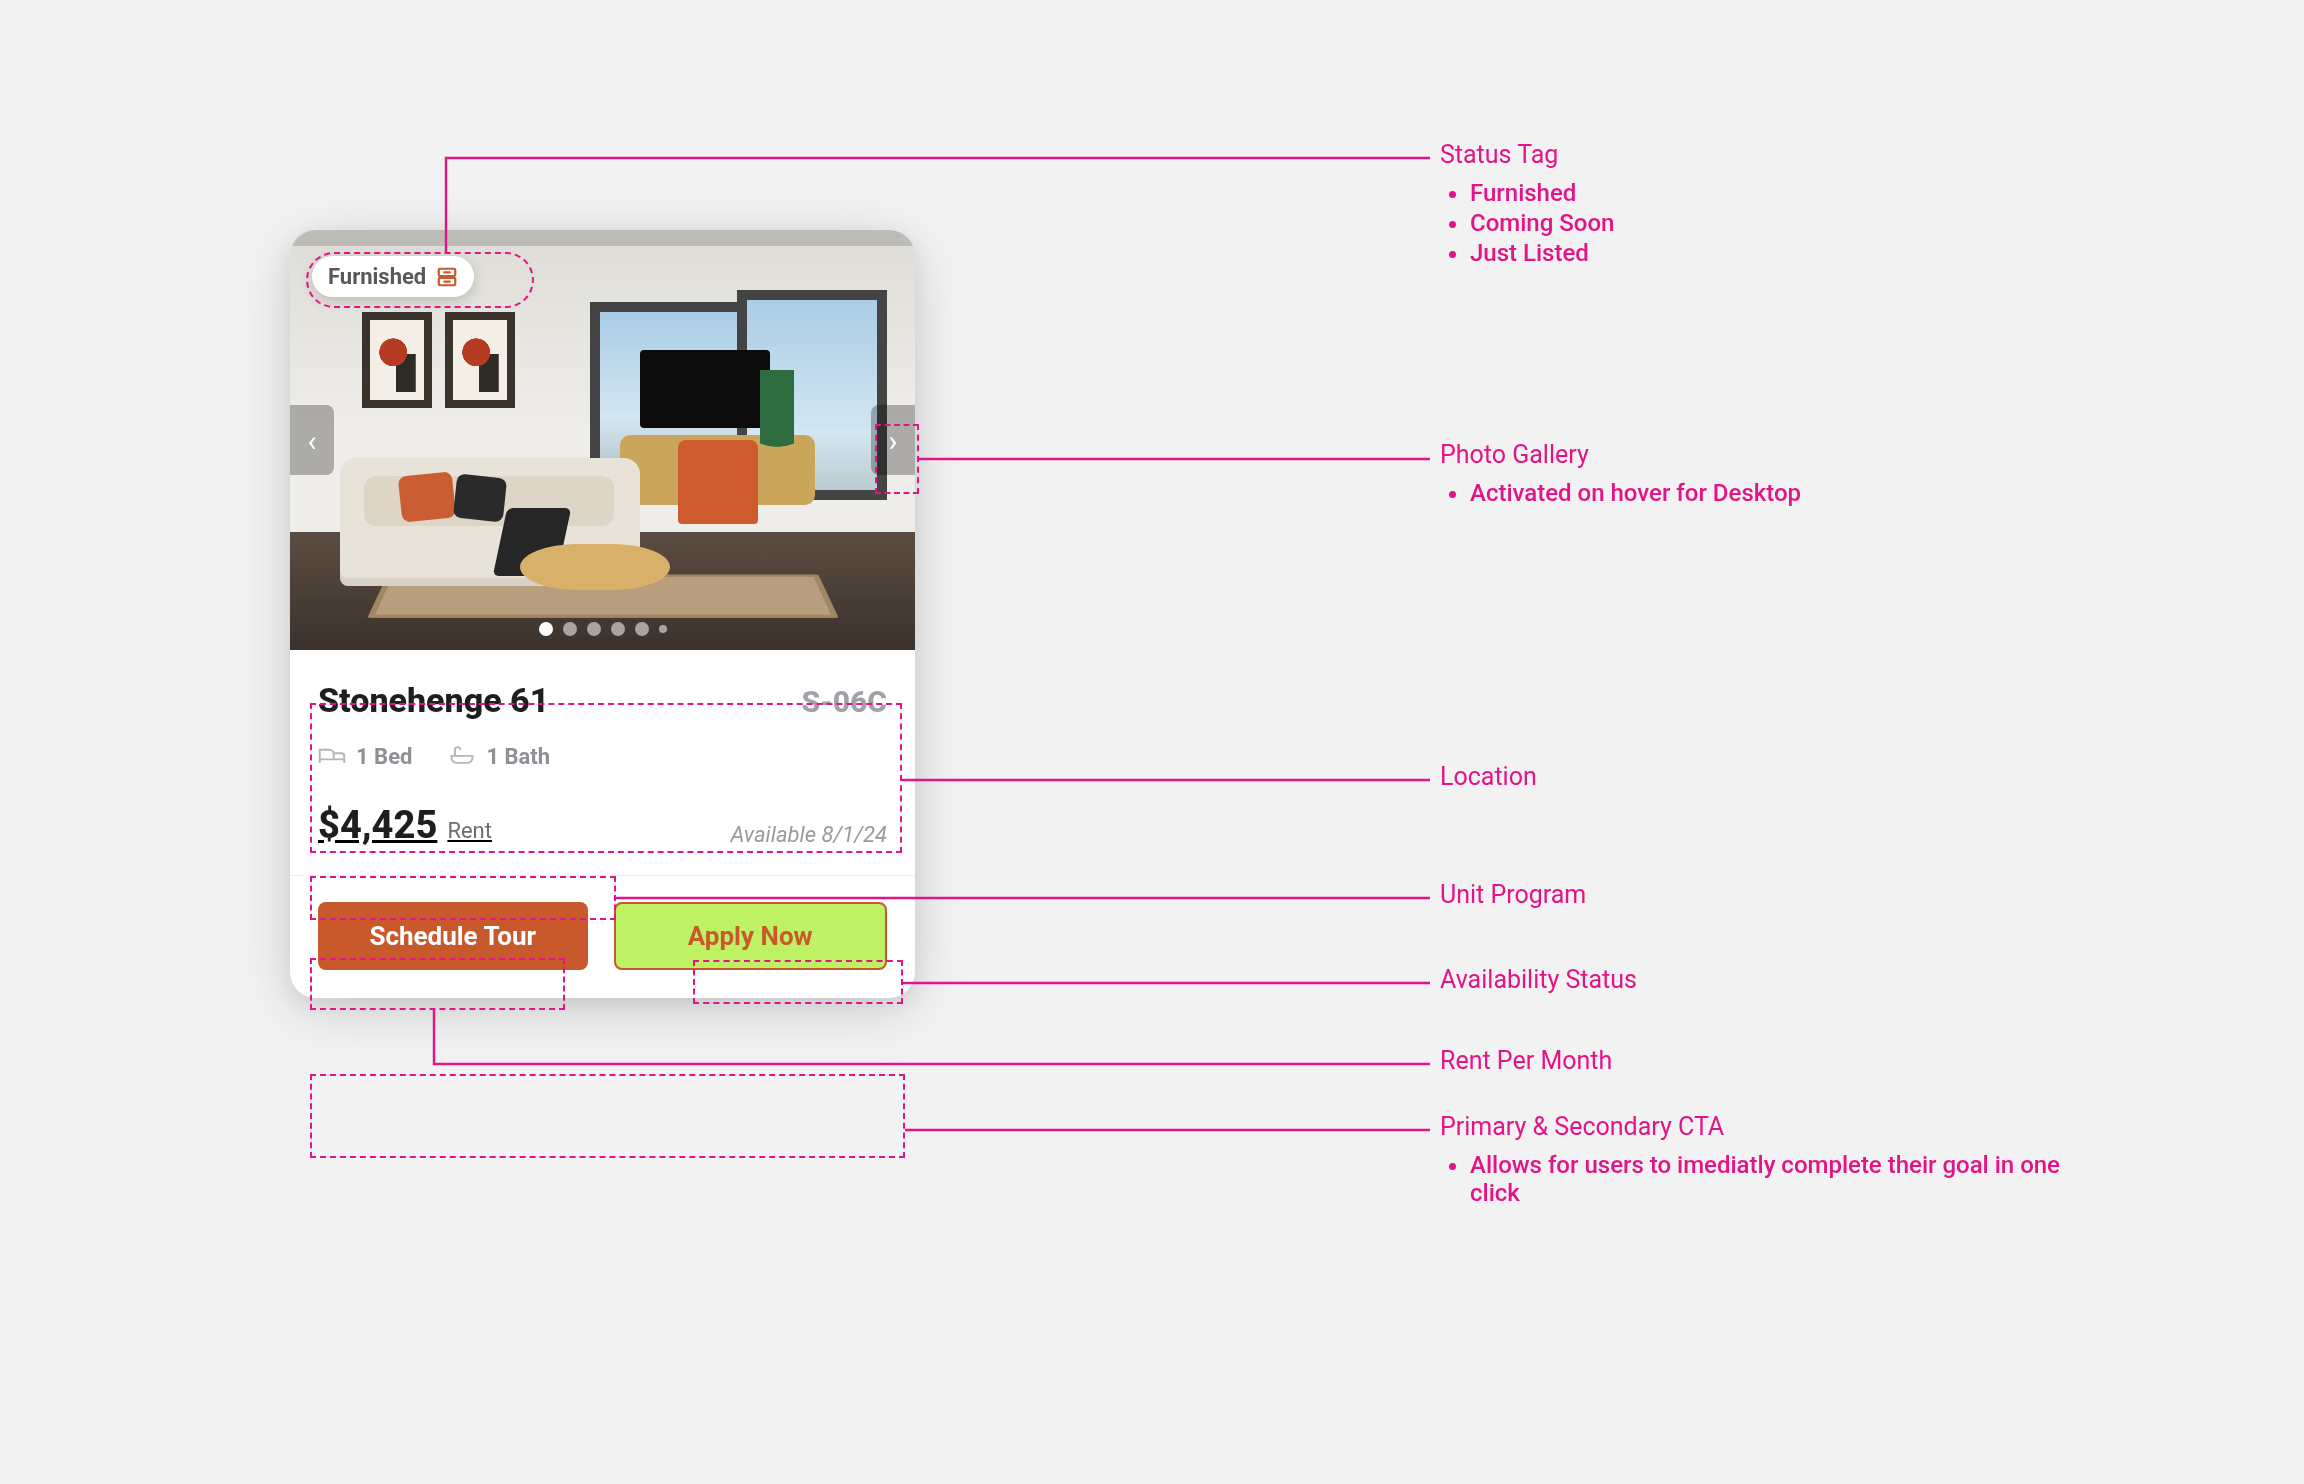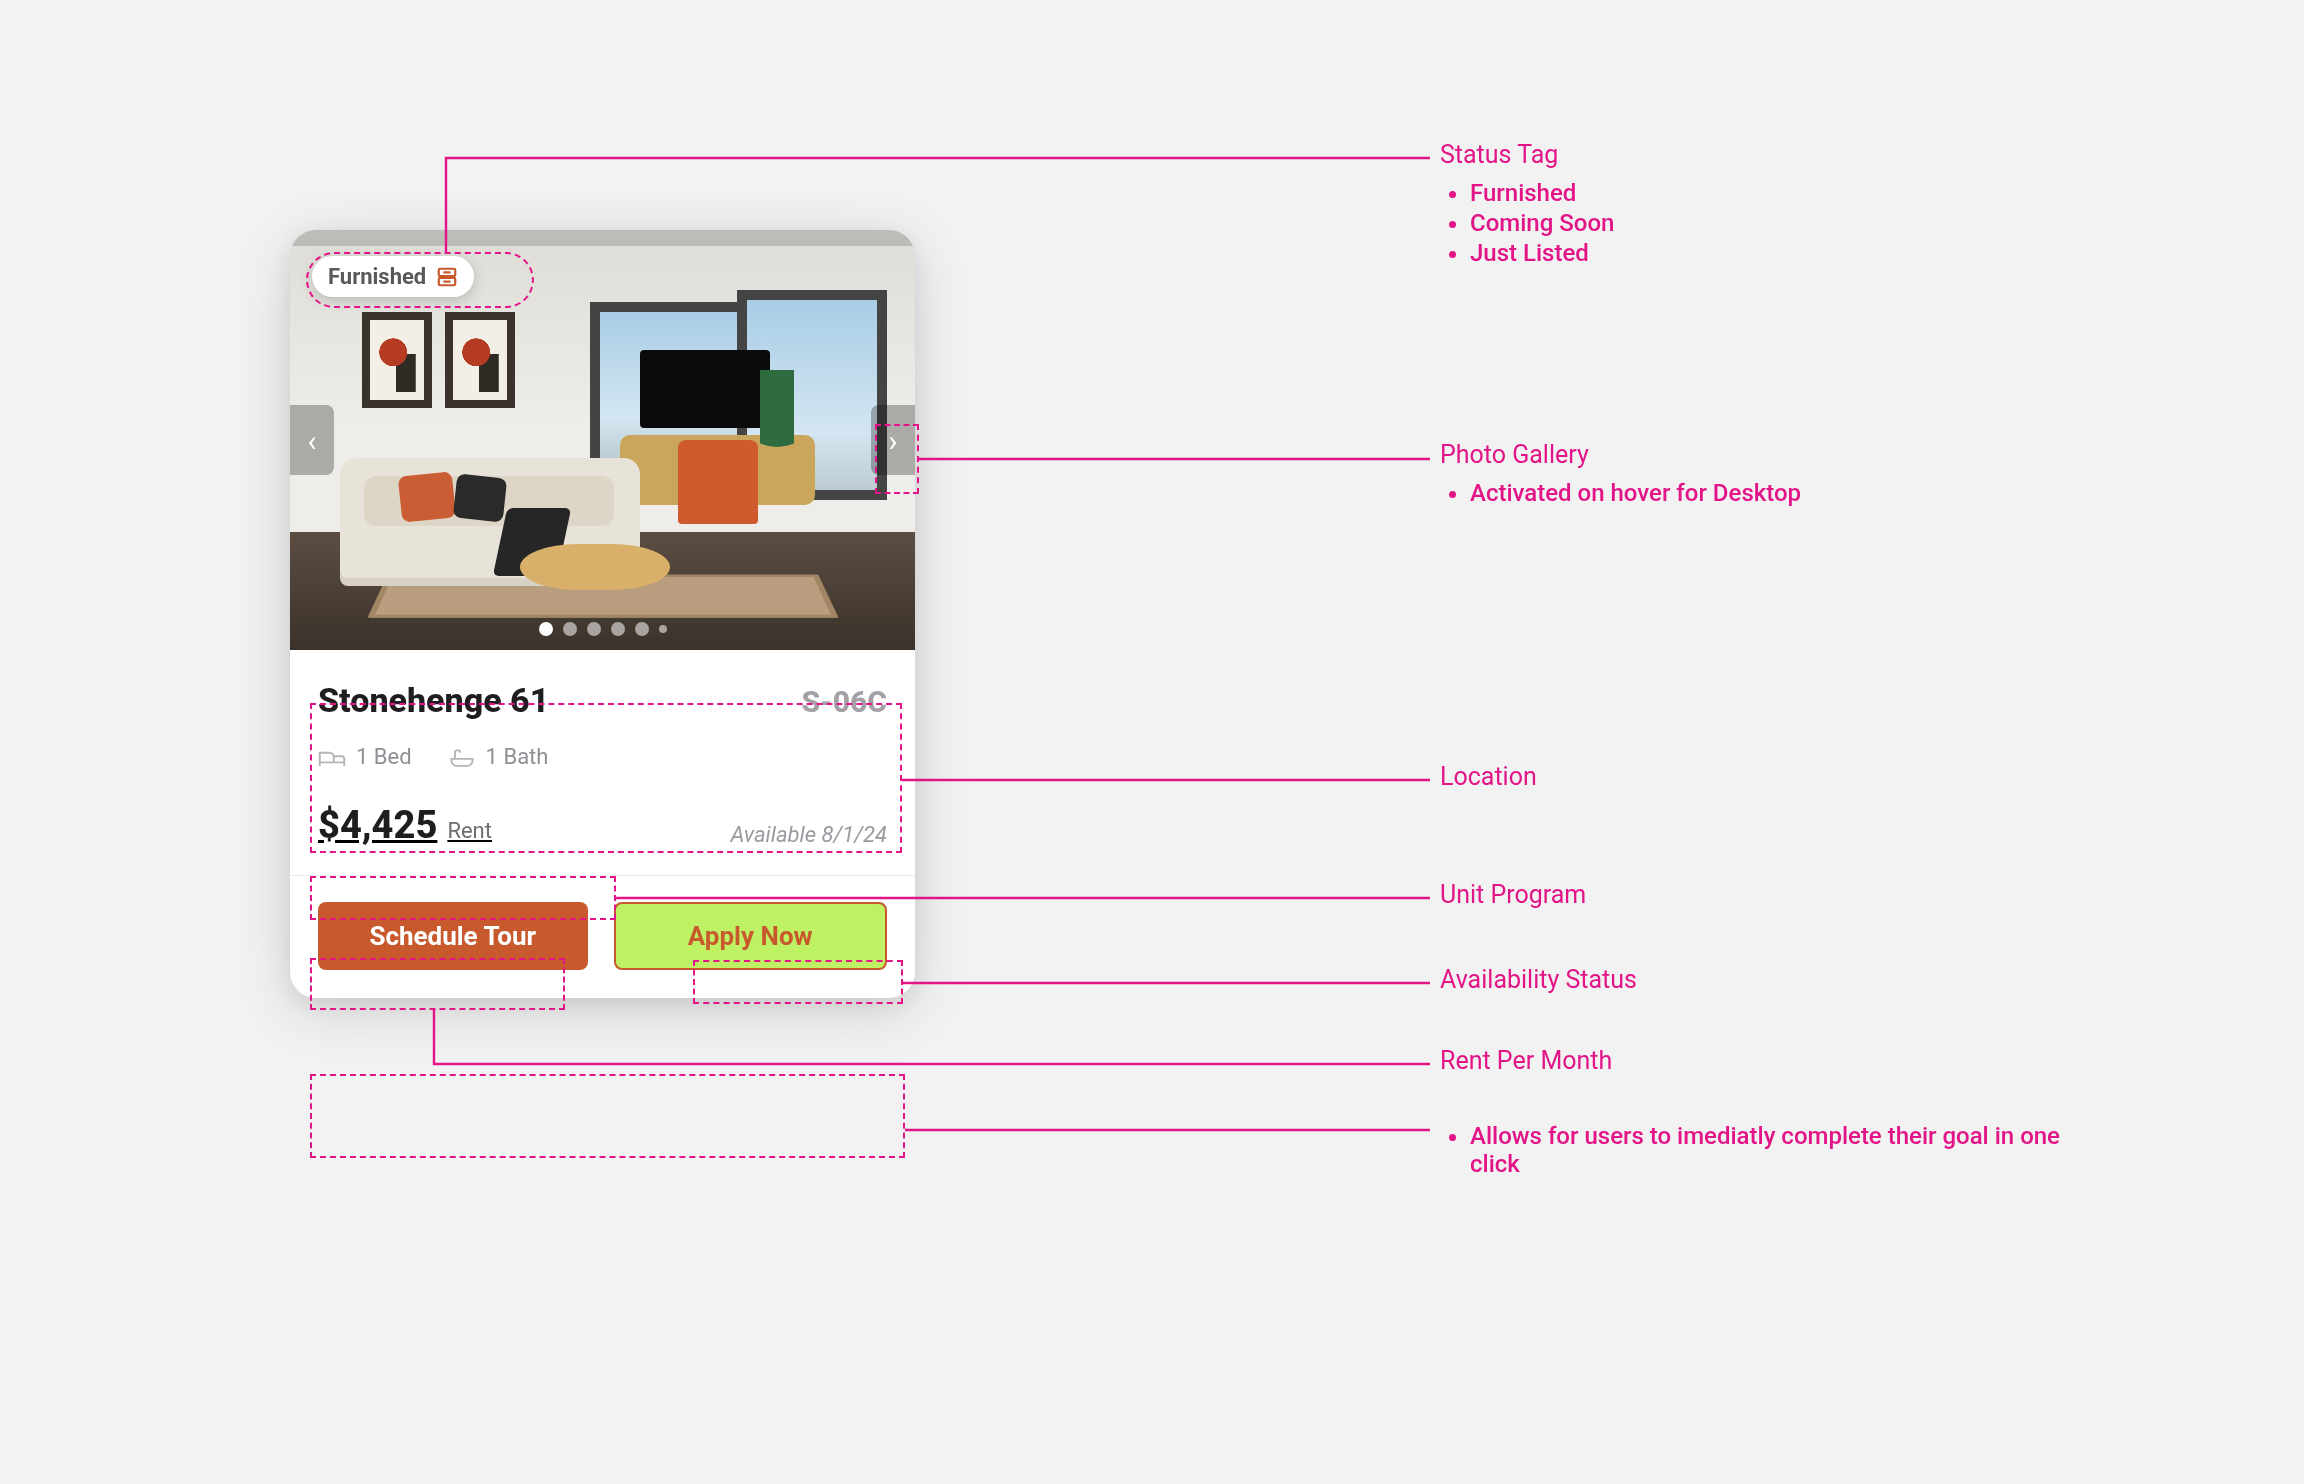--- a/index.html
+++ b/index.html
@@ -98,21 +98,21 @@
 
   
   .info { padding:24px 28px 28px 28px; }
   .neighborhood { letter-spacing:2px; color:#7f7f85; font-size:22px; font-weight:500;}
   .title-row { display:flex; justify-content:space-between; align-items:baseline; margin-top:6px;}
   .building-name { font-size:34px; font-weight:800; color:#1e1e21;}
   .unit-code { font-size:30px; font-weight:800; color:#a1a1a7;}
   .address { color:#6d6d73; font-size:22px; margin-top:4px;}
 
   .program { display:flex; gap:36px; margin-top:24px; color:#8f8f95; font-size:22px; align-items:center;}
-  .program .item { display:flex; align-items:flex-end; gap:10px;}
+  .program .item { display:flex; align-items:flex-start; gap:10px;font-weight:bold;}
   .program svg { width:28px; height:22px; stroke:#b4b4ba; fill:none; stroke-width:2.2;}
 
   .price-row { display:flex; justify-content:space-between; align-items:flex-end; margin-top:34px;}
   .price { display:flex; align-items:baseline; gap:10px;text-decoration:underline;}
   .price .amount { font-size:38px; font-weight:800; color:#1e1e21;}
   .price .per { font-size:22px; color:#6d6d73;}
   .availability { font-size:22px; color:#9a9aa0; font-style:italic;}
 
   .divider { height:1px; background:#ececef; margin:28px -28px 0 -28px;}
 
@@ -276,19 +276,20 @@
     <div class="ann" style="top:740px">
       <div class="title">Unit Program</div>
     </div>
     <div class="ann" style="top:825px">
       <div class="title">Availability Status</div>
     </div>
     <div class="ann" style="top:906px">
       <div class="title">Rent Per Month</div>
     </div>
     <div class="ann" style="top:972px">
+      <div class="title">Primary &amp; Secondary CTA</div>
       <ul>
           <li>Allows for users to imediatly complete their goal in one click</li>
         </ul>
     </div>
   </div>
 
 </div>
 
 </body></html>

